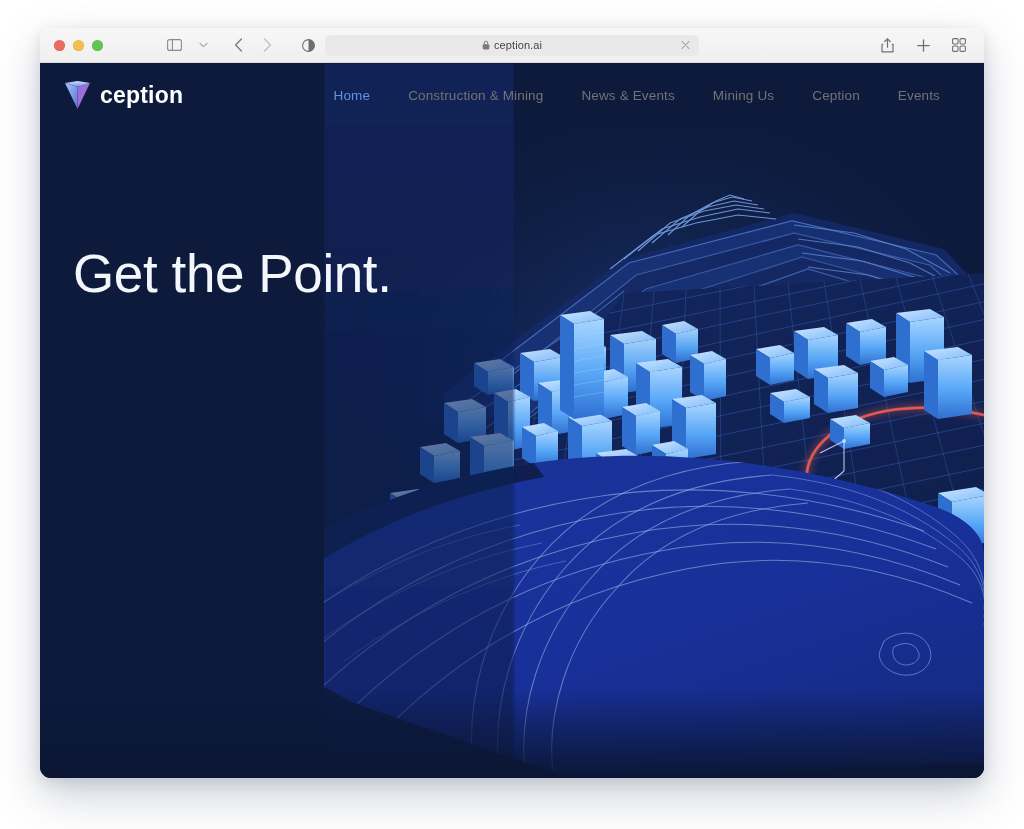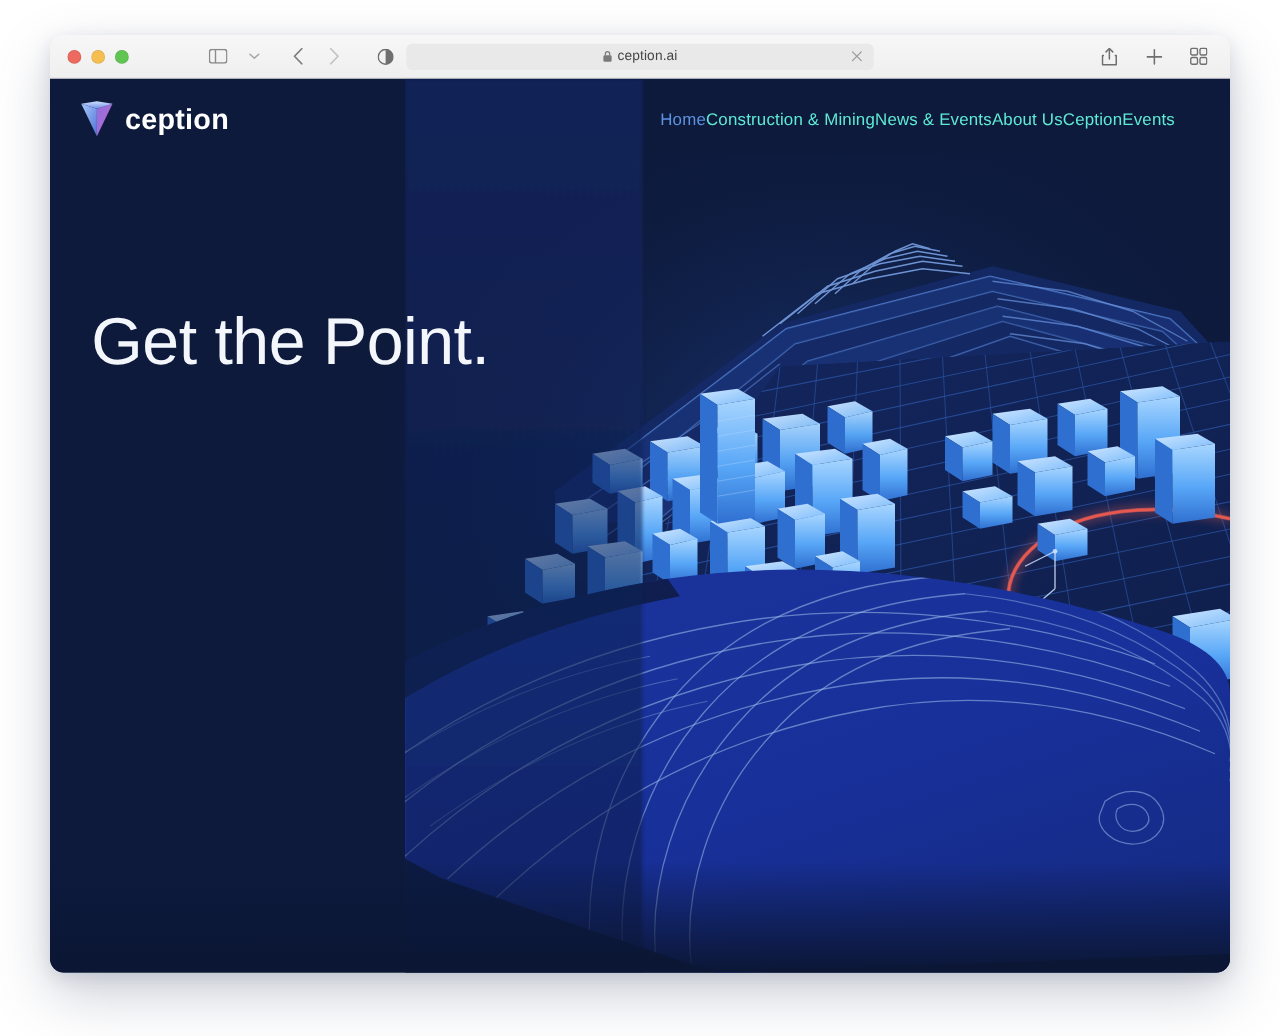--- a/index.html
+++ b/index.html
@@ -156,24 +156,25 @@
     font-size: 23px;
     color: #ffffff;
     letter-spacing: .2px;
     font-weight: 700;
   }
 
   .site-nav {
     margin-left: auto;
     display: flex;
     align-items: center;
+    gap: 38px;
   }
   .nav-link {
     font-size: 13.5px;
-    color: #5eead4;
+    color: #737373;
     letter-spacing: .15px;
     white-space: nowrap;
   }
   .nav-link.active { color: #5d93e0; }
 
   
   .hero-copy {
     position: absolute;
     z-index: 5;
     left: 33px;
@@ -716,21 +717,21 @@
               <path d="M1 3 L13.5 1 L26 3 L13.5 7 Z" fill="url(#lgC)"></path>
             </svg>
           </span>
           <span class="brand-name">ception</span>
         </div>
 
         <nav class="site-nav">
           <a class="nav-link active">Home</a>
           <a class="nav-link">Construction &amp; Mining</a>
           <a class="nav-link">News &amp; Events</a>
-          <a class="nav-link">About Us</a>
+          <a class="nav-link">Mining Us</a>
           <a class="nav-link">Ception</a>
           <a class="nav-link">Events</a>
         </nav>
       </div>
 
       <div class="hero-copy">
         <h1 class="hero-title">Get the Point.</h1>
       </div>
 
       <div class="scroll-fade"></div>

